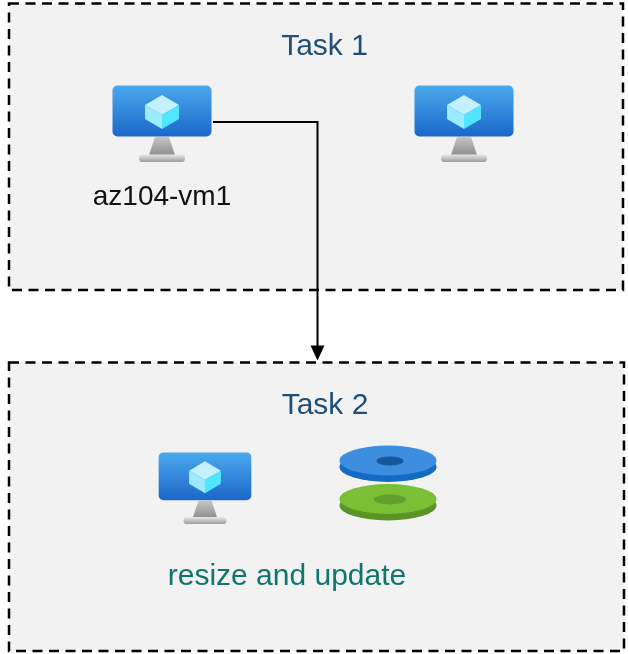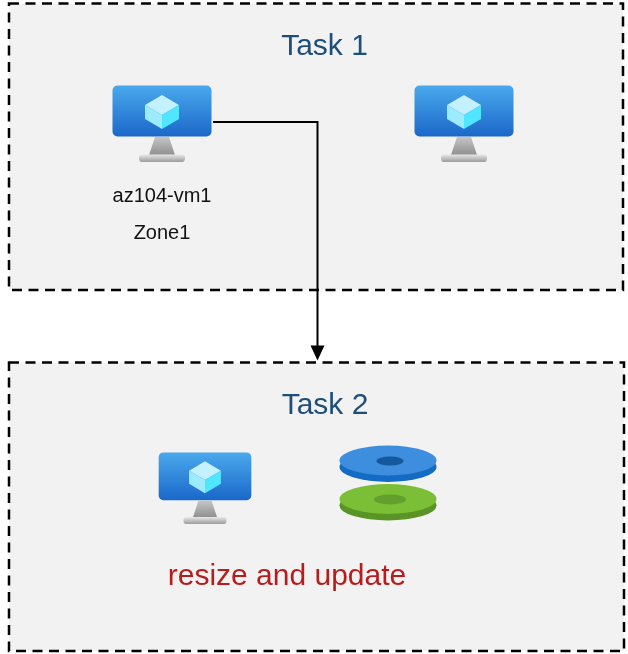--- a/index.html
+++ b/index.html
@@ -27,30 +27,30 @@
   .vm-unit {
     position: absolute; width: 160px;
     display: flex; flex-direction: column; align-items: center;
   }
   .vm-unit.u1 { left: 74px;  top: 82px; }
   .vm-unit.u2 { left: 376px; top: 82px; }
   .vm-icon { display: block; width: 100px; height: 78px; }
   .vm-labels {
     margin-top: 14px;
     text-align: center;
-    font-size: 20px; line-height: 37px;
+    font-size: 28px; line-height: 37px;
     color: #111111;
   }
   .t2-vm-icon   { position: absolute; left: 150px; top: 90px; width: 94px; height: 73px; }
   .t2-disk-icon { position: absolute; left: 331px; top: 82px; width: 98px;  height: 80px; }
   .t2-caption {
     position: absolute; left: 129px; top: 194px; width: 300px;
     text-align: center;
     font-size: 30px; line-height: 38px;
-    color: #b91c1c;
+    color: #0f766e;
   }
   .hidden-defs { position: absolute; width: 0; height: 0; overflow: hidden; }
 </style>
 </head>
 <body>
 
 <svg class="hidden-defs" aria-hidden="true">
   <defs>
     <linearGradient id="gScreen" x1="0" y1="0" x2="0" y2="1">
       <stop offset="0" stop-color="#4aa9ec"></stop>
@@ -94,21 +94,20 @@
 
   <div class="task-box t1">
     <div class="task-title">Task 1</div>
 
     <div class="vm-unit u1">
       <svg class="vm-icon" viewBox="0 0 100 78">
         <use href="#vm-icon-shape"></use>
       </svg>
       <div class="vm-labels">
         <div>az104-vm1</div>
-        <div>Zone1</div>
       </div>
     </div>
 
     <div class="vm-unit u2">
       <svg class="vm-icon" viewBox="0 0 100 78">
         <use href="#vm-icon-shape"></use>
       </svg>
       <div class="vm-labels">
       </div>
     </div>

